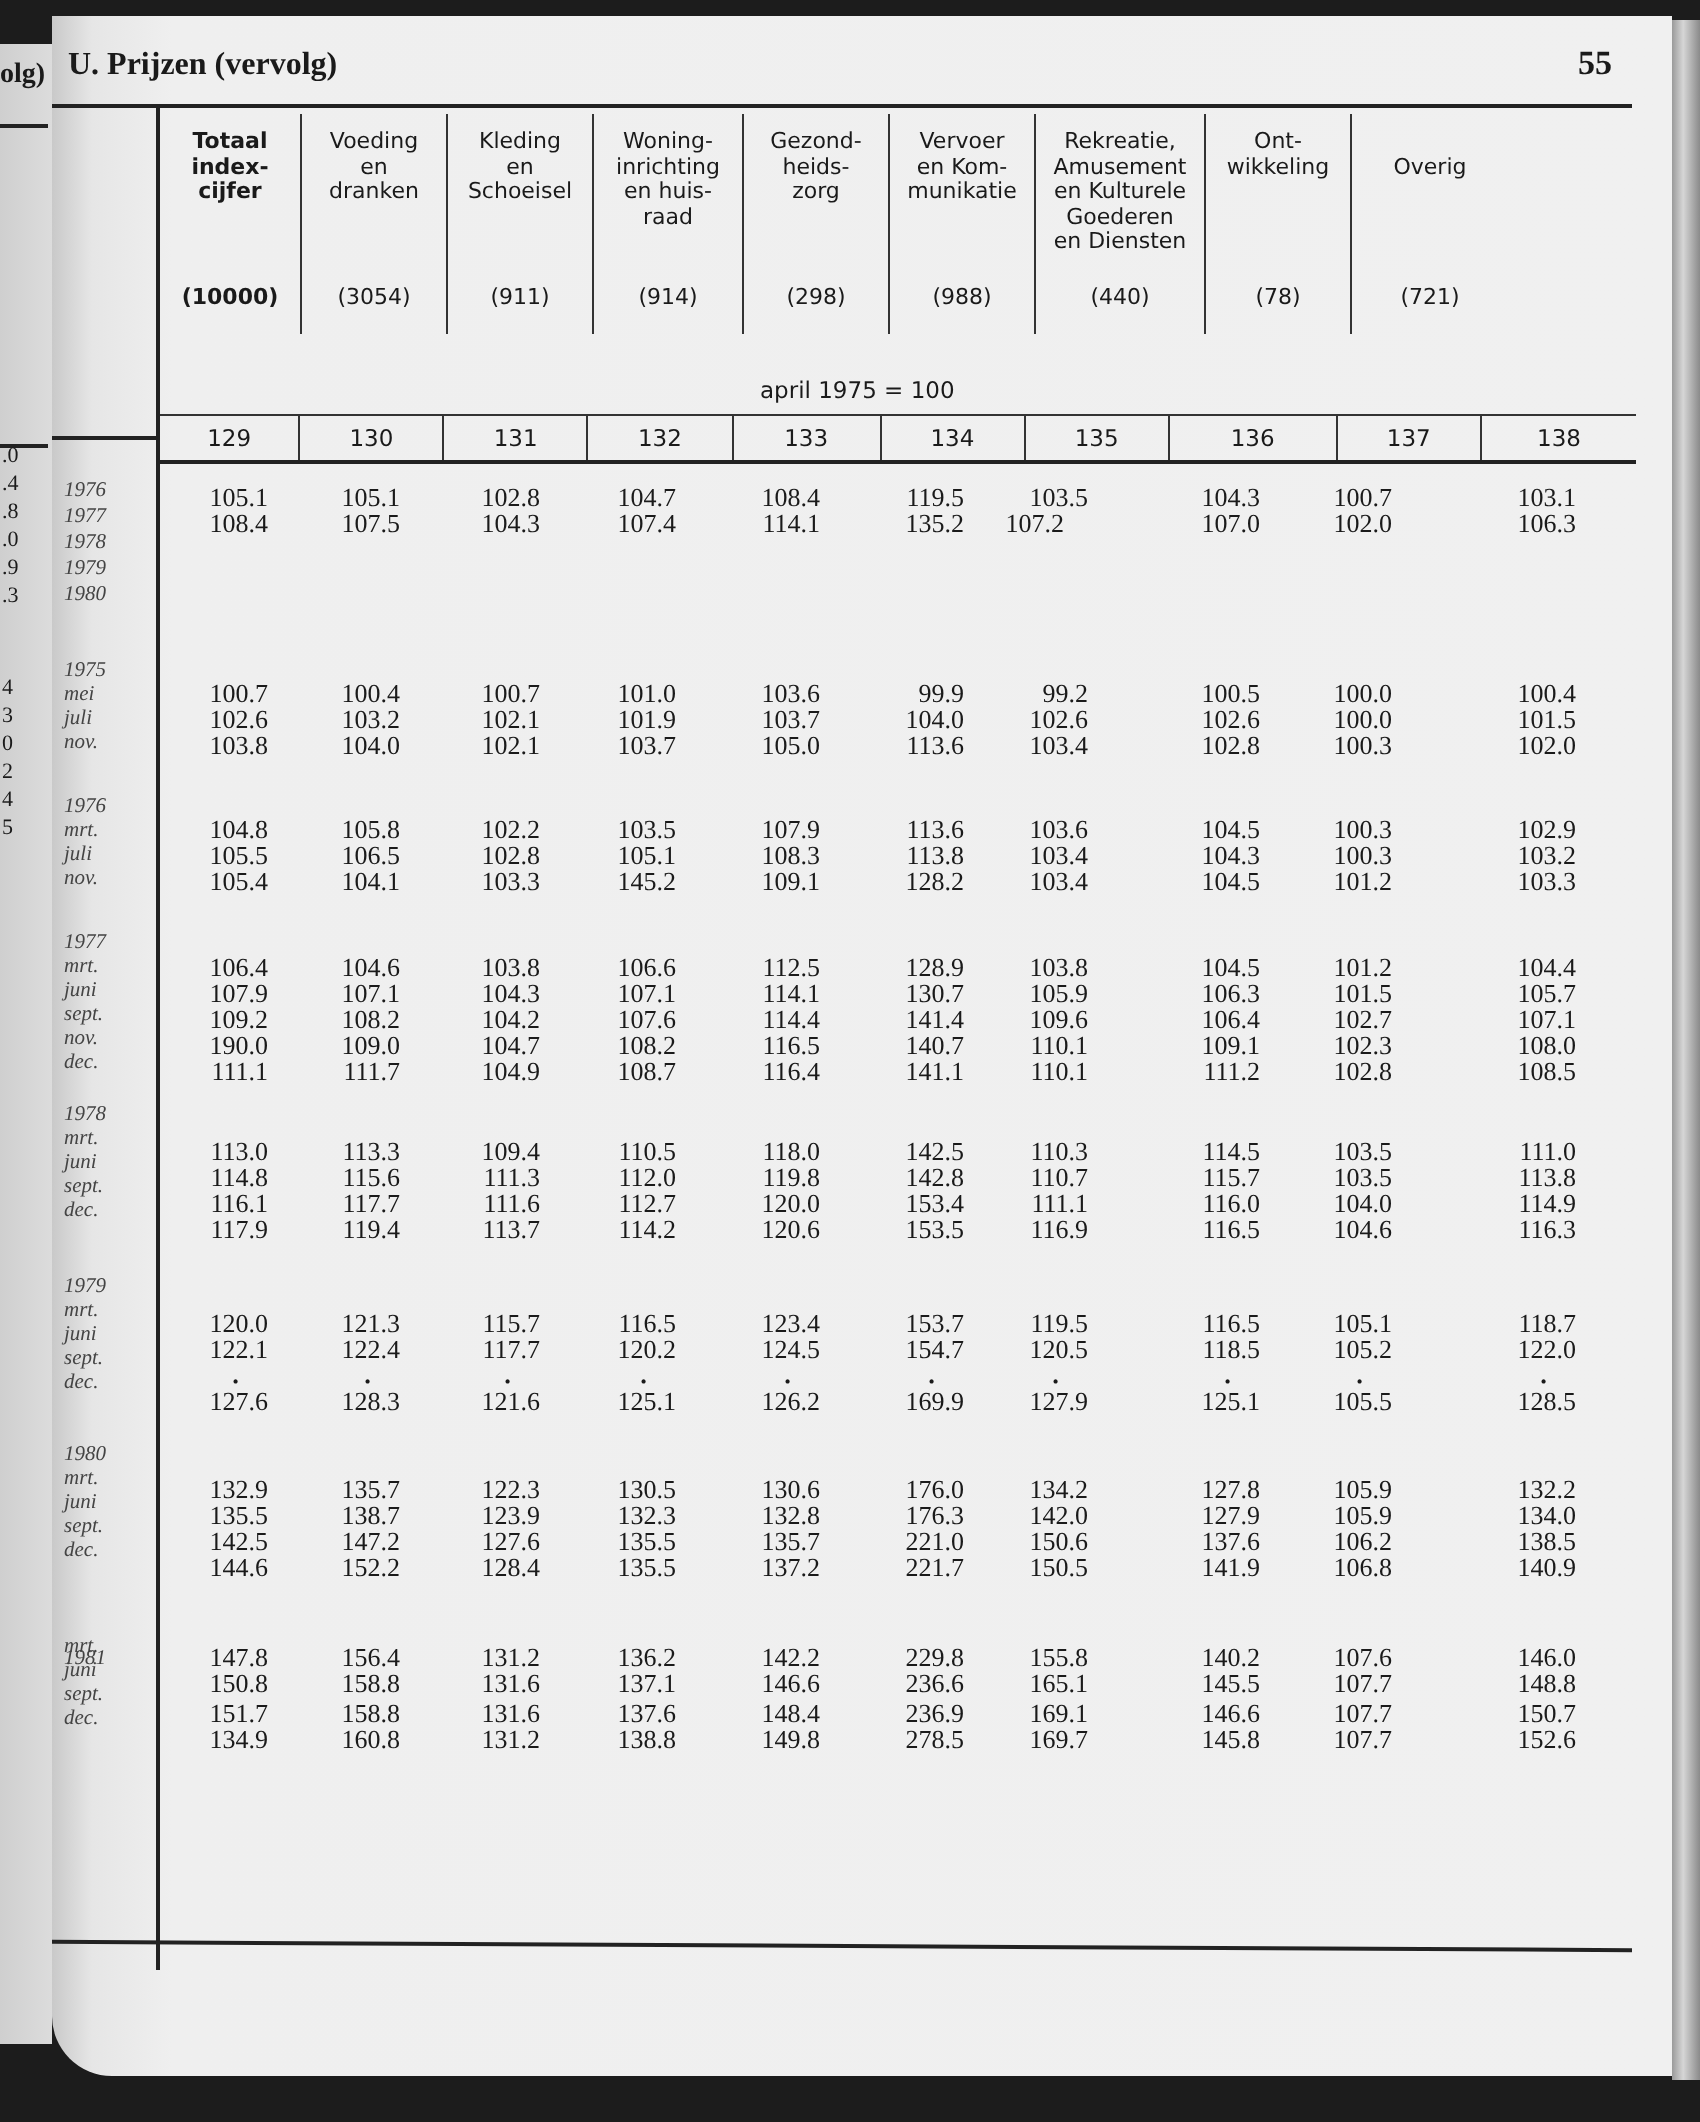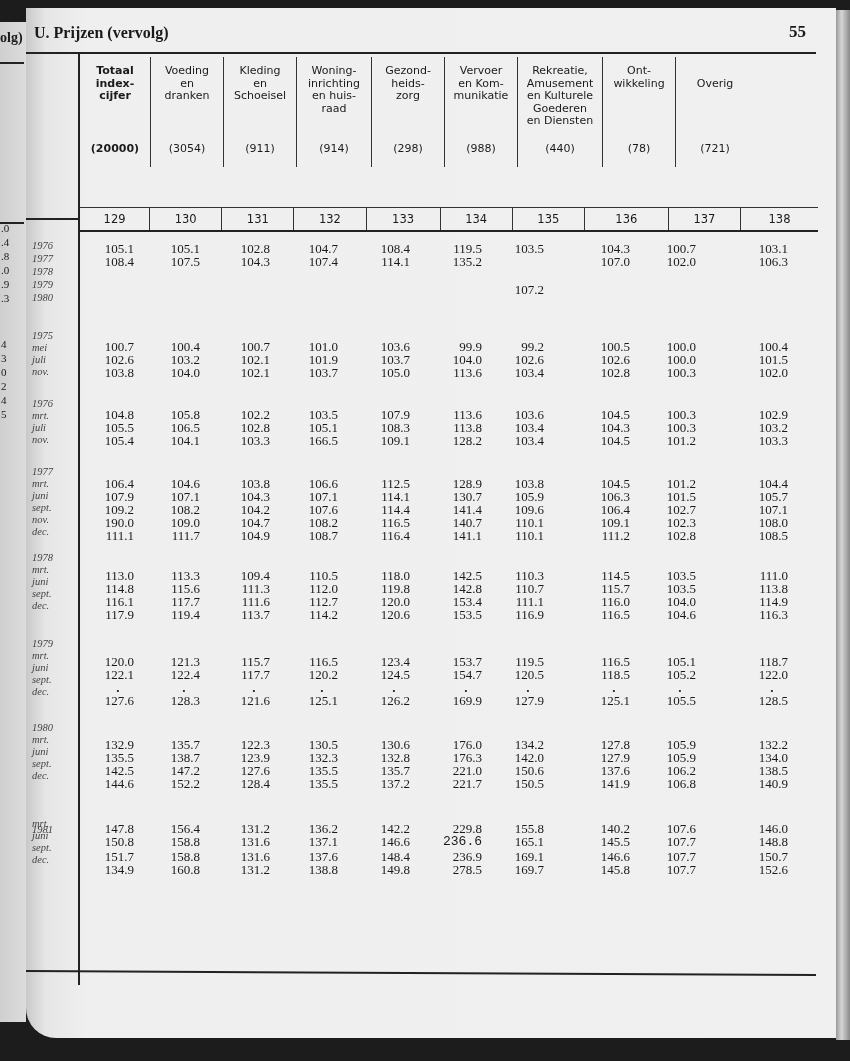--- a/index.html
+++ b/index.html
@@ -151,21 +151,21 @@
       <div class="row-label" style="top: 834px;">sept.</div>
       <div class="row-label" style="top: 846px;">dec.</div>
     </div>
 
   <div class="table-frame">
     <div class="col-heads" id="col-heads">
         <div class="col-head bold" style="width: 70px;">
           <div class="label">Totaal
 index-
 cijfer</div>
-          <div class="weight">(20000)</div>
+          <div class="weight">(10000)</div>
         </div>
         <div class="col-head" style="width: 72px;">
           <div class="label">Voeding
 en
 dranken</div>
           <div class="weight">(3054)</div>
         </div>
         <div class="col-head" style="width: 72px;">
           <div class="label">Kleding
 en
@@ -203,20 +203,23 @@
           <div class="label">Ont-
 wikkeling</div>
           <div class="weight">(78)</div>
         </div>
         <div class="col-head" style="width: 78px;">
           <div class="label">
 Overig</div>
           <div class="weight">(721)</div>
         </div>
       </div>
+    <div class="base-band">
+      <span>april 1975  =  100</span>
+    </div>
     <div class="code-row" id="code-row">
         <div class="code-cell" style="width: 70px;">129</div>
         <div class="code-cell" style="width: 72px;">130</div>
         <div class="code-cell" style="width: 72px;">131</div>
         <div class="code-cell" style="width: 72px;">132</div>
         <div class="code-cell" style="width: 74px;">133</div>
         <div class="code-cell" style="width: 72px;">134</div>
         <div class="code-cell" style="width: 72px;">135</div>
         <div class="code-cell" style="width: 84px;">136</div>
         <div class="code-cell" style="width: 72px;">137</div>
@@ -235,21 +238,21 @@
           <div class="data-cell" style="position: absolute; width: 60px; left: 556px;">100.7</div>
           <div class="data-cell" style="position: absolute; width: 60px; left: 648px;">103.1</div>
         </div>
         <div class="data-row" style="top: 202px; position: absolute;">
           <div class="data-cell" style="position: absolute; width: 60px; left: -6px;">108.4</div>
           <div class="data-cell" style="position: absolute; width: 60px; left: 60px;">107.5</div>
           <div class="data-cell" style="position: absolute; width: 60px; left: 130px;">104.3</div>
           <div class="data-cell" style="position: absolute; width: 60px; left: 198px;">107.4</div>
           <div class="data-cell" style="position: absolute; width: 60px; left: 270px;">114.1</div>
           <div class="data-cell" style="position: absolute; width: 60px; left: 342px;">135.2</div>
-          <div class="data-cell" style="position: absolute; width: 60px; left: 404px; margin-top: 28px;">107.2</div>
+          <div class="data-cell" style="position: absolute; width: 60px; left: 392px;">107.2</div>
           <div class="data-cell" style="position: absolute; width: 60px; left: 490px;">107.0</div>
           <div class="data-cell" style="position: absolute; width: 60px; left: 556px;">102.0</div>
           <div class="data-cell" style="position: absolute; width: 60px; left: 648px;">106.3</div>
         </div>
         <div class="data-row" style="top: 287px; position: absolute;">
           <div class="data-cell" style="position: absolute; width: 60px; left: -6px;">100.7</div>
           <div class="data-cell" style="position: absolute; width: 60px; left: 60px;">100.4</div>
           <div class="data-cell" style="position: absolute; width: 60px; left: 130px;">100.7</div>
           <div class="data-cell" style="position: absolute; width: 60px; left: 198px;">101.0</div>
           <div class="data-cell" style="position: absolute; width: 60px; left: 270px;">103.6</div>
@@ -304,21 +307,21 @@
           <div class="data-cell" style="position: absolute; width: 60px; left: 342px;">113.8</div>
           <div class="data-cell" style="position: absolute; width: 60px; left: 404px;">103.4</div>
           <div class="data-cell" style="position: absolute; width: 60px; left: 490px;">104.3</div>
           <div class="data-cell" style="position: absolute; width: 60px; left: 556px;">100.3</div>
           <div class="data-cell" style="position: absolute; width: 60px; left: 648px;">103.2</div>
         </div>
         <div class="data-row" style="top: 381px; position: absolute;">
           <div class="data-cell" style="position: absolute; width: 60px; left: -6px;">105.4</div>
           <div class="data-cell" style="position: absolute; width: 60px; left: 60px;">104.1</div>
           <div class="data-cell" style="position: absolute; width: 60px; left: 130px;">103.3</div>
-          <div class="data-cell" style="position: absolute; width: 60px; left: 198px;">166.5</div>
+          <div class="data-cell" style="position: absolute; width: 60px; left: 198px;">145.2</div>
           <div class="data-cell" style="position: absolute; width: 60px; left: 270px;">109.1</div>
           <div class="data-cell" style="position: absolute; width: 60px; left: 342px;">128.2</div>
           <div class="data-cell" style="position: absolute; width: 60px; left: 404px;">103.4</div>
           <div class="data-cell" style="position: absolute; width: 60px; left: 490px;">104.5</div>
           <div class="data-cell" style="position: absolute; width: 60px; left: 556px;">101.2</div>
           <div class="data-cell" style="position: absolute; width: 60px; left: 648px;">103.3</div>
         </div>
         <div class="data-row" style="top: 424px; position: absolute;">
           <div class="data-cell" style="position: absolute; width: 60px; left: -6px;">106.4</div>
           <div class="data-cell" style="position: absolute; width: 60px; left: 60px;">104.6</div>
@@ -534,21 +537,21 @@
           <div class="data-cell" style="position: absolute; width: 60px; left: 490px;">140.2</div>
           <div class="data-cell" style="position: absolute; width: 60px; left: 556px;">107.6</div>
           <div class="data-cell" style="position: absolute; width: 60px; left: 648px;">146.0</div>
         </div>
         <div class="data-row" style="top: 782px; position: absolute;">
           <div class="data-cell" style="position: absolute; width: 60px; left: -6px;">150.8</div>
           <div class="data-cell" style="position: absolute; width: 60px; left: 60px;">158.8</div>
           <div class="data-cell" style="position: absolute; width: 60px; left: 130px;">131.6</div>
           <div class="data-cell" style="position: absolute; width: 60px; left: 198px;">137.1</div>
           <div class="data-cell" style="position: absolute; width: 60px; left: 270px;">146.6</div>
-          <div class="data-cell" style="position: absolute; width: 60px; left: 342px; font-family: Liberation Mono, monospace;">236.6</div>
+          <div class="data-cell" style="position: absolute; width: 60px; left: 342px;">236.6</div>
           <div class="data-cell" style="position: absolute; width: 60px; left: 404px;">165.1</div>
           <div class="data-cell" style="position: absolute; width: 60px; left: 490px;">145.5</div>
           <div class="data-cell" style="position: absolute; width: 60px; left: 556px;">107.7</div>
           <div class="data-cell" style="position: absolute; width: 60px; left: 648px;">148.8</div>
         </div>
         <div class="data-row" style="top: 797px; position: absolute;">
           <div class="data-cell" style="position: absolute; width: 60px; left: -6px;">151.7</div>
           <div class="data-cell" style="position: absolute; width: 60px; left: 60px;">158.8</div>
           <div class="data-cell" style="position: absolute; width: 60px; left: 130px;">131.6</div>
           <div class="data-cell" style="position: absolute; width: 60px; left: 198px;">137.6</div>

